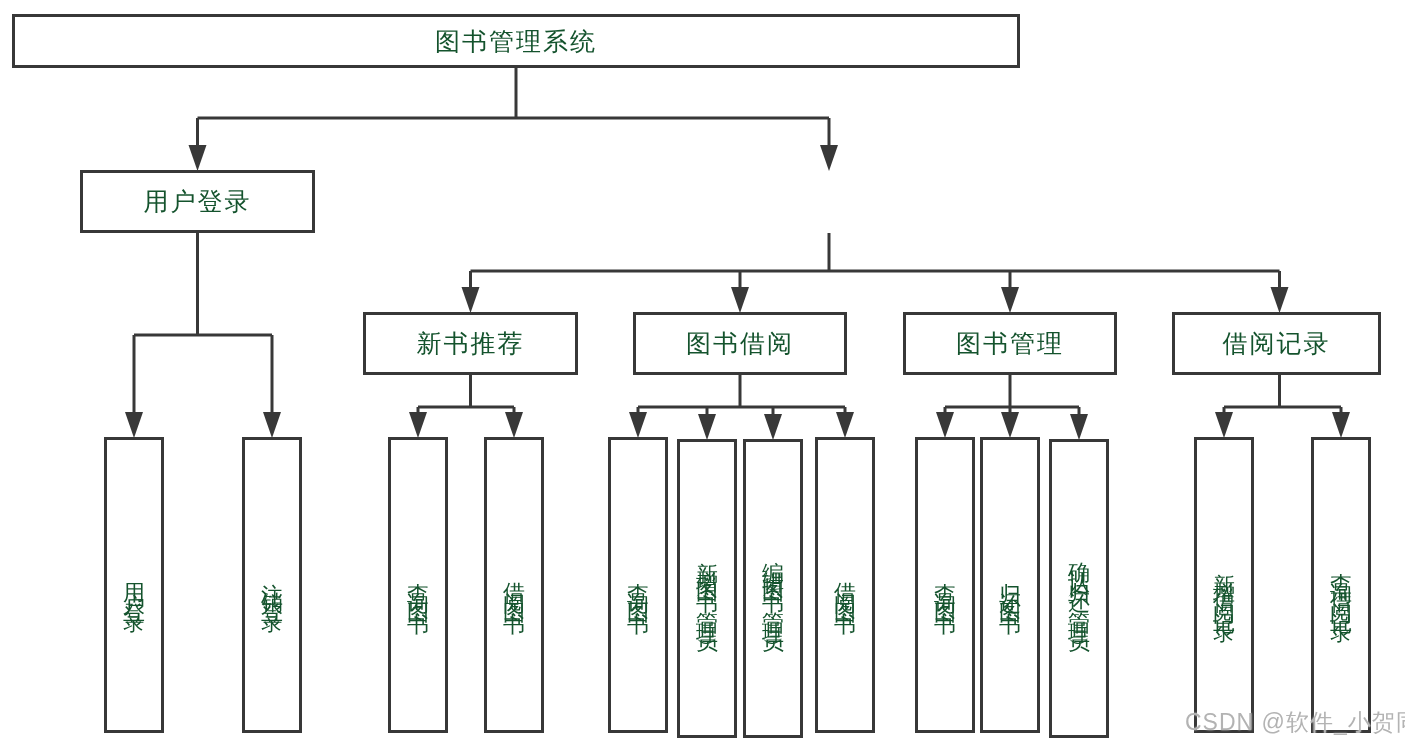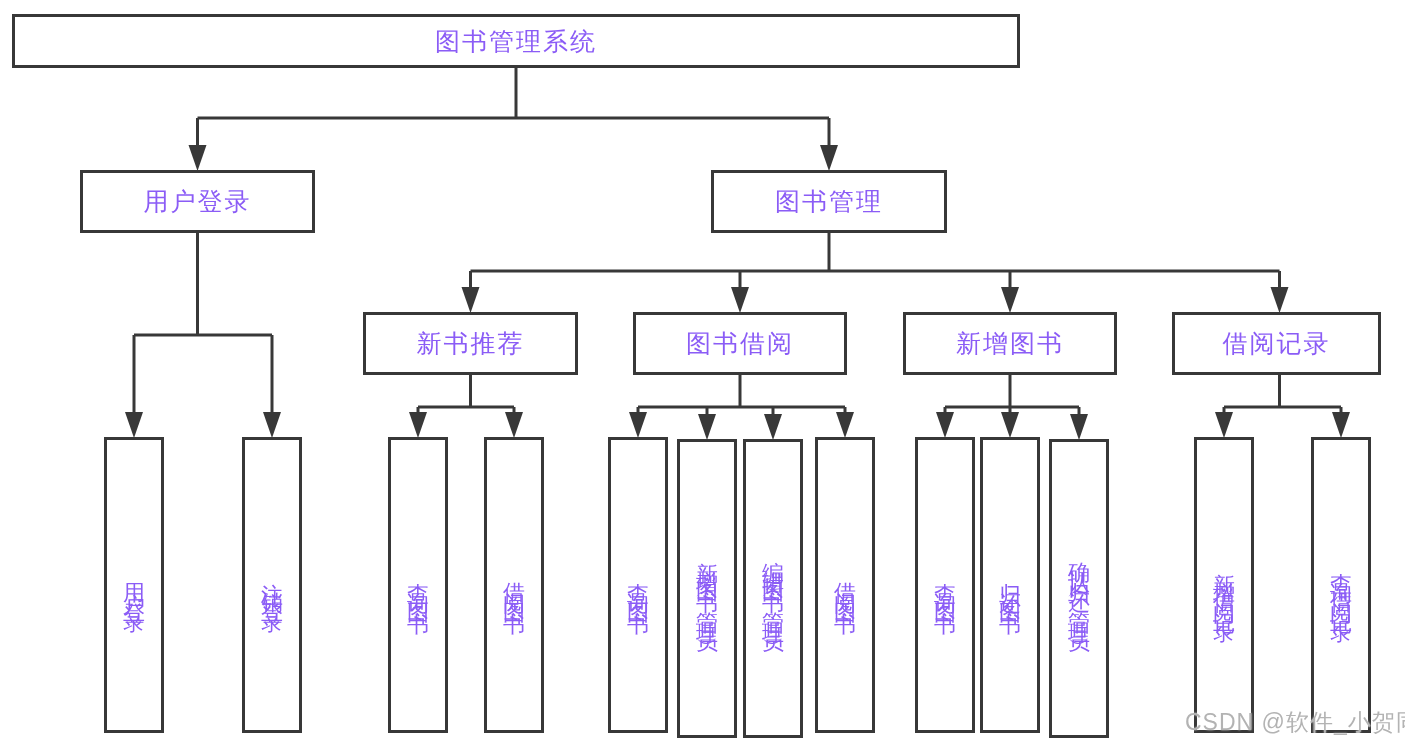--- a/index.html
+++ b/index.html
@@ -24,21 +24,21 @@
     pointer-events: none;
   }
   .node {
     position: absolute;
     box-sizing: border-box;
     background: #ffffff;
     border: 3px solid #383838;
     display: flex;
     align-items: center;
     justify-content: center;
-    color: #8b5cf6;
+    color: #14532d;
   }
   .node.h .label {
     font-size: 25px;
     letter-spacing: 2px;
     white-space: nowrap;
     line-height: 1;
   }
   .node.v .label {
     writing-mode: vertical-rl;
     text-orientation: upright;
@@ -129,37 +129,34 @@
         <polygon points="1332,412 1350,412 1341,438" fill="#383838"></polygon>
       </g>
     </svg>
 
   <div class="node h" style="left: 12px; top: 14px; width: 1008px; height: 54px;">
       <span class="label">图书管理系统</span>
     </div>
     <div class="node h" style="left: 80px; top: 170px; width: 235px; height: 63px;">
       <span class="label">用户登录</span>
     </div>
-    <div class="node h" style="left: 711px; top: 170px; width: 236px; height: 63px;">
-      <span class="label">图书管理</span>
-    </div>
     <div class="node v" style="left: 104px; top: 437px; width: 60px; height: 296px;">
       <span class="label">用户登录</span>
     </div>
     <div class="node v" style="left: 242px; top: 437px; width: 60px; height: 296px;">
       <span class="label">注销登录</span>
     </div>
     <div class="node h" style="left: 363px; top: 312px; width: 215px; height: 63px; text-align: center;">
       <span class="label">新书推荐</span>
     </div>
     <div class="node h" style="left: 633px; top: 312px; width: 214px; height: 63px; text-align: right;">
       <span class="label">图书借阅</span>
     </div>
     <div class="node h" style="left: 903px; top: 312px; width: 214px; height: 63px;">
-      <span class="label">新增图书</span>
+      <span class="label">图书管理</span>
     </div>
     <div class="node h" style="left: 1172px; top: 312px; width: 209px; height: 63px;">
       <span class="label">借阅记录</span>
     </div>
     <div class="node v" style="left: 388px; top: 437px; width: 60px; height: 296px;">
       <span class="label">查询图书</span>
     </div>
     <div class="node v" style="left: 484px; top: 437px; width: 60px; height: 296px;">
       <span class="label">借阅图书</span>
     </div>

